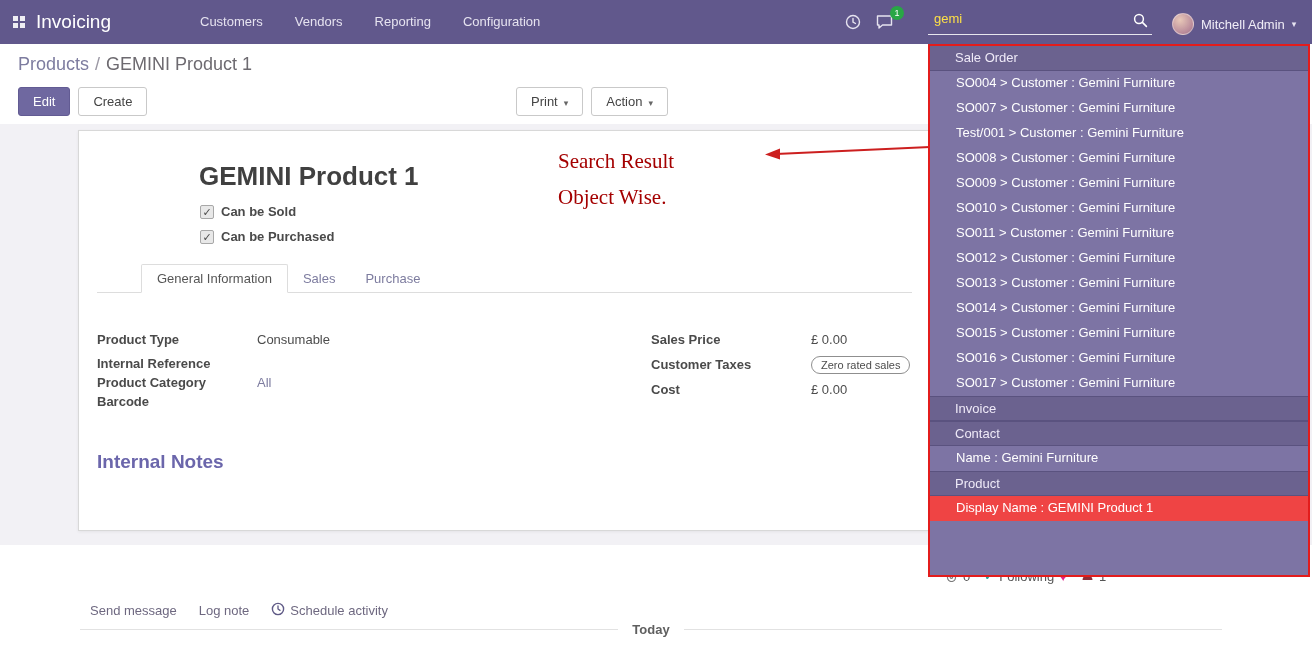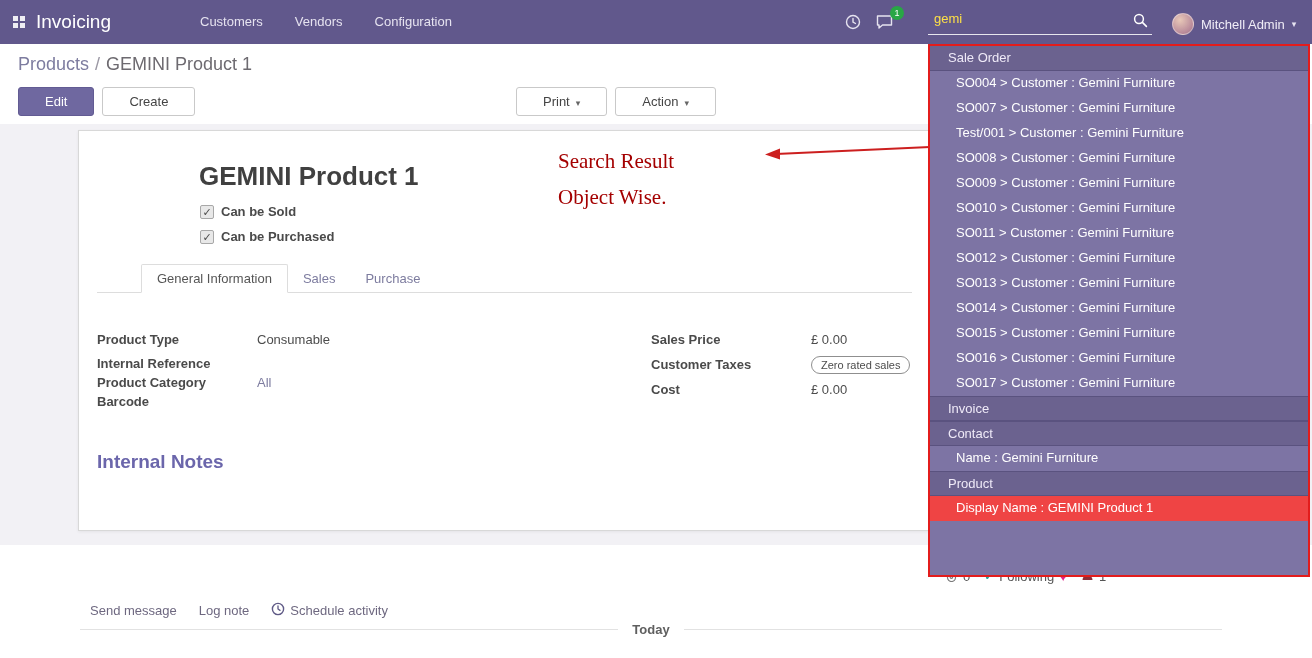--- a/index.html
+++ b/index.html
@@ -62,21 +62,21 @@
   .user-name { font-size: 13px; color: #f0edf7; }
   .user-caret { font-size: 9px; color: #e6e3f0; }
 
   
   .breadcrumb { left: 18px; top: 54px; font-size: 18px; color: #6d6a70; }
   .breadcrumb .bc-link { color: #7d7c9f; cursor: pointer; }
   .breadcrumb .bc-sep { color: #9a97a3; padding: 0 6px; }
   .action-buttons { left: 18px; top: 87px; display: flex; gap: 8px; }
   .center-buttons { left: 516px; top: 87px; display: flex; gap: 8px; }
   .btn {
-    font-size: 13px; padding: 6px 26px; border-radius: 3px; cursor: pointer;
+    font-size: 13px; padding: 6px 14px; border-radius: 3px; cursor: pointer;
     border: 1px solid #c9c9c9; background: #fff; color: #444;
     font-family: "Liberation Sans", sans-serif;
   }
   .btn-primary { background: #6f68a0; border-color: #625b93; color: #fff; }
   .btn .caret { font-size: 9px; margin-left: 6px; color: #666; }
 
   
   .content-band { left: 0; top: 124px; width: 1312px; height: 421px; background: #f2f1f5; }
   .card {
     left: 78px; top: 130px; width: 853px; height: 401px;
@@ -141,21 +141,21 @@
   }
   .arrow-svg { left: 762px; top: 139px; z-index: 10; }
 
   
   .search-dropdown {
     left: 928px; top: 44px; width: 382px; height: 533px;
     background: #7d74a4; border: 2px solid #e31c1c; z-index: 50; overflow: hidden;
   }
   .dd-header {
     background: #6b628f; color: #efeaf8; font-size: 13px;
-    padding: 4px 18px; height: 25px;
+    padding: 4px 25px; height: 25px;
     border-top: 1px solid #5a527f; border-bottom: 1px solid #5a527f;
   }
   .dd-group:first-child .dd-header { border-top: none; }
   .dd-item {
     color: #fff; font-size: 13px; padding: 4px 10px 4px 26px; height: 25px;
     background: #7d74a4; cursor: pointer; white-space: nowrap; overflow: hidden;
   }
   .dd-item.selected { background: #ef4444; }
 </style>
 </head>
@@ -165,20 +165,21 @@
   <div class="apps-icon">
       <i></i>
       <i></i>
       <i></i>
       <i></i>
     </div>
   <div class="brand">Invoicing</div>
   <div class="nav-menus">
     <span class="nav-menu-item">Customers</span>
     <span class="nav-menu-item">Vendors</span>
+    <span class="nav-menu-item">Reporting</span>
     <span class="nav-menu-item">Configuration</span>
   </div>
 
   <span class="nav-icon" style="left:845px; top:14px;">
     <svg width="16" height="16" viewBox="0 0 16 16">
         <circle cx="8" cy="8" r="6.5" fill="none" stroke="#e6e3f0" stroke-width="1.4"></circle>
         <path d="M8 4.5 V8 L10.5 9.5" fill="none" stroke="#e6e3f0" stroke-width="1.4" stroke-linecap="round"></path>
       </svg>
   </span>
   <span class="nav-icon" style="left:876px; top:14px;">

